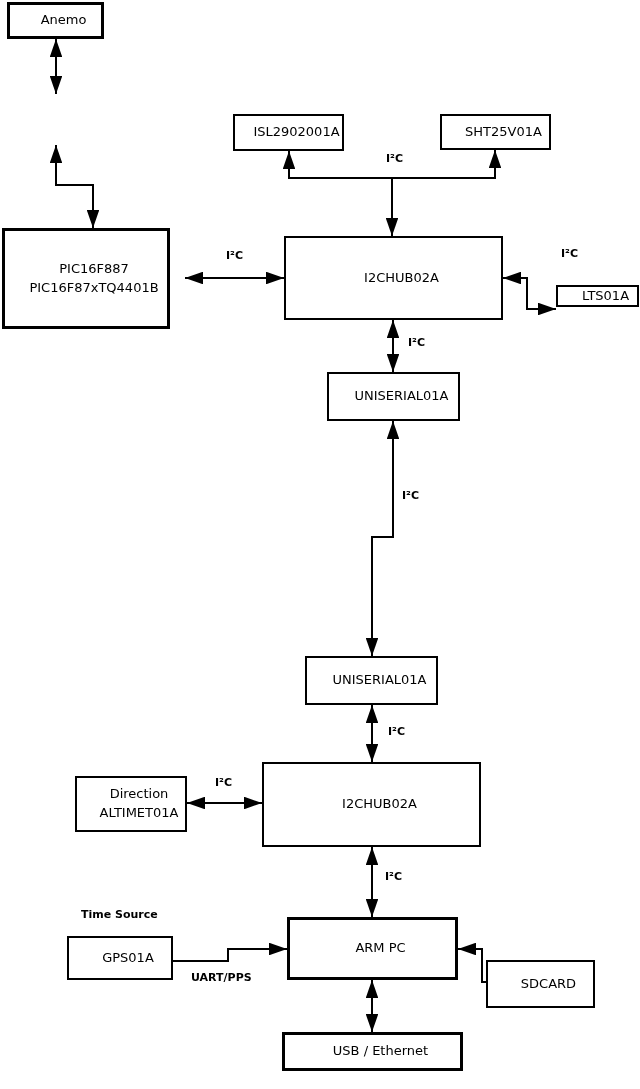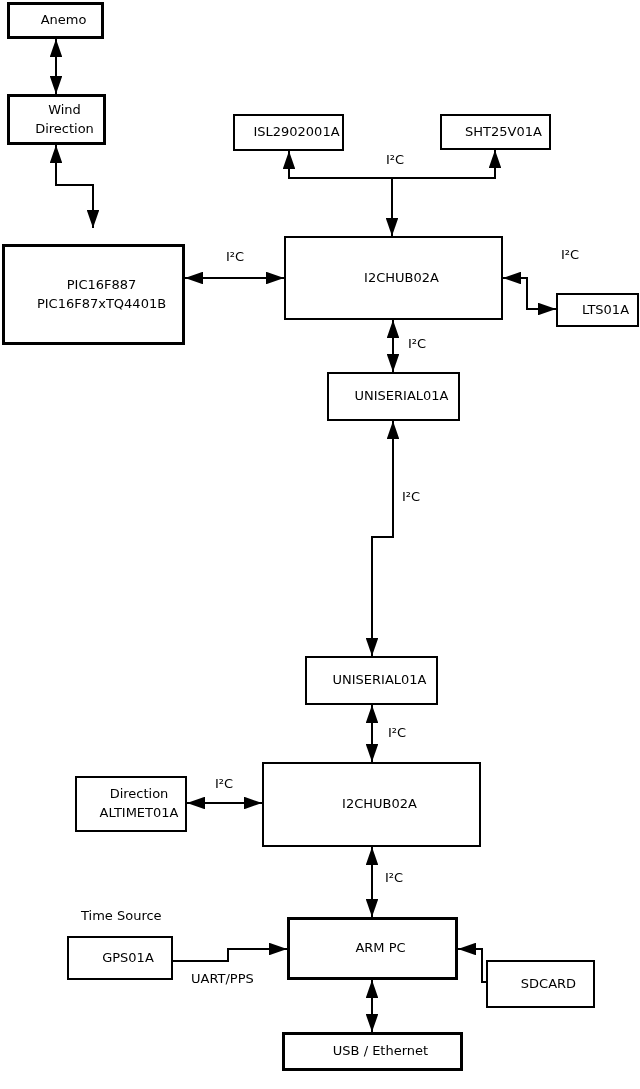--- a/index.html
+++ b/index.html
@@ -28,24 +28,25 @@
     justify-content: center;
     text-align: center;
     font-size: 13px;
     line-height: 1.45;
     z-index: 2;
   }
   .box.thick { border-width: 3px; }
   .box span { display: block; white-space: nowrap; margin-left: 16px; }
   .lbl {
     position: absolute;
-    font-size: 13px;
+    font-size: 11px;
     white-space: nowrap;
     z-index: 2;
     background: transparent;
+    font-weight: bold;
   }
 </style>
 </head>
 <body>
 
 <div class="canvas">
 
   <svg class="wires" width="640" height="1089" viewBox="0 0 640 1089" xmlns="http://www.w3.org/2000/svg">
     <defs>
       <marker id="arr" viewBox="0 0 10 7" refX="10" refY="3.5" markerWidth="9" markerHeight="6.3" orient="auto-start-reverse" markerUnits="strokeWidth">
@@ -67,43 +68,39 @@
       <polyline points="173,961 228,961 228,949 287,949" marker-end="url(#arr)"></polyline>
       <polyline points="458,949 482,949 482,982 506,982" marker-start="url(#arr)" marker-end="url(#arr)"></polyline>
       <line x1="372" y1="980" x2="372" y2="1032" marker-start="url(#arr)" marker-end="url(#arr)"></line>
     </g>
   </svg>
 
   <div class="box thick" style="left:7px;top:2px;width:97px;height:37px">
     <span>Anemo</span>
   </div>
 
-  <div class="box thick" style="left:7px;top:94px;width:99px;height:51px">
-    <span>Wind</span>
-    <span>Direction</span>
-  </div>
 
-  <div class="box thick" style="left:2px;top:244px;width:183px;height:101px">
+  <div class="box thick" style="left:2px;top:228px;width:168px;height:101px">
     <span>PIC16F887</span>
     <span>PIC16F87xTQ4401B</span>
   </div>
 
   <div class="box" style="left:233px;top:114px;width:111px;height:37px">
     <span>ISL2902001A</span>
   </div>
 
   <div class="box" style="left:440px;top:114px;width:111px;height:36px">
     <span>SHT25V01A</span>
   </div>
 
   <div class="box" style="left:284px;top:236px;width:219px;height:84px">
     <span>I2CHUB02A</span>
   </div>
 
-  <div class="box" style="left:556px;top:293px;width:83px;height:34px">
+  <div class="box" style="left:556px;top:285px;width:83px;height:22px">
     <span>LTS01A</span>
   </div>
 
   <div class="box" style="left:327px;top:372px;width:133px;height:49px">
     <span>UNISERIAL01A</span>
   </div>
 
   <div class="box" style="left:305px;top:656px;width:133px;height:49px">
     <span>UNISERIAL01A</span>
   </div>

